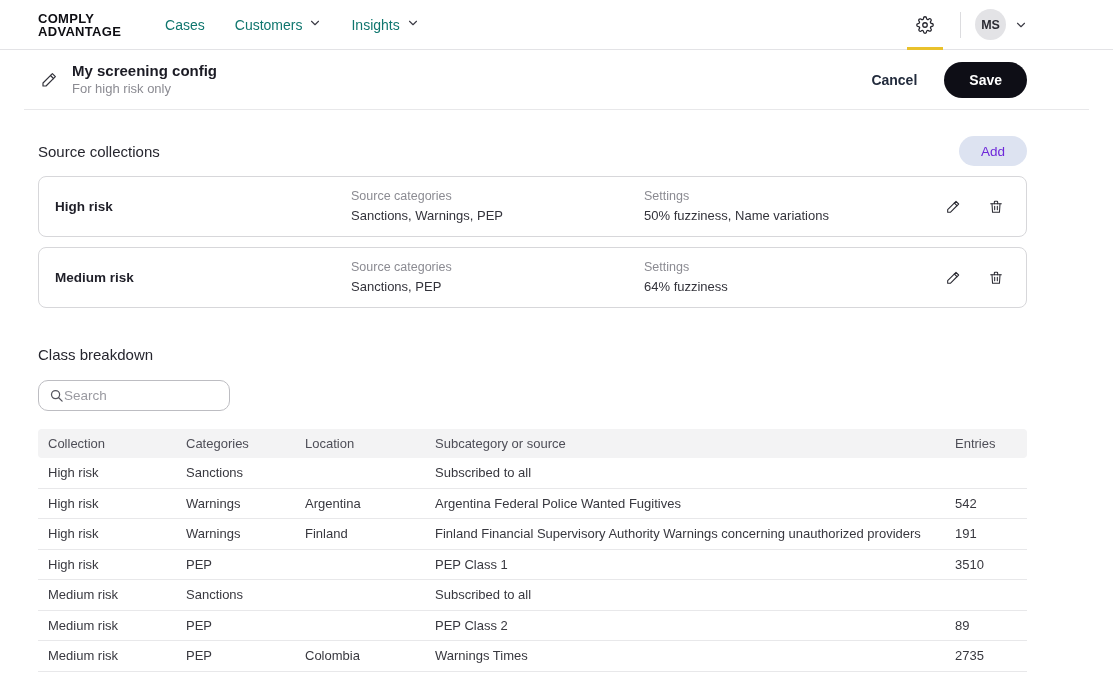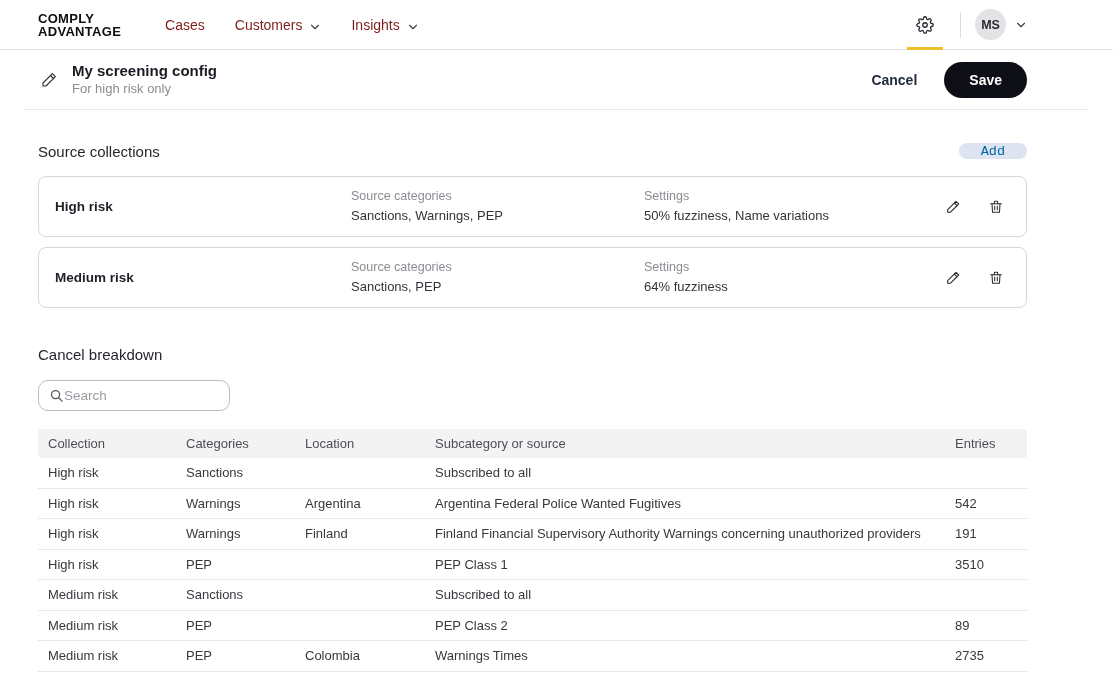--- a/index.html
+++ b/index.html
@@ -5,22 +5,22 @@
   * { box-sizing: border-box; margin: 0; padding: 0; }
   html, body { width: 1113px; height: 695px; background: #ffffff; overflow: hidden;
     font-family: "Liberation Sans", sans-serif; color: #2b2b33; }
 
   
   .navbar { height: 50px; display: flex; align-items: center;
     padding: 0 86px 0 38px; border-bottom: 1px solid #e3e3e6; position: relative; }
   .logo { font-weight: 900; font-size: 13px; line-height: 1.0; letter-spacing: .3px;
     color: #0d0d12; text-transform: uppercase; cursor: pointer; }
   .nav-links { display: flex; align-items: center; gap: 30px; margin-left: 44px; }
-  .nav-item { display: flex; align-items: flex-end; gap: 7px; font-size: 14px;
-    color: #7f1d1d; cursor: pointer; }
+  .nav-item { display: flex; align-items: flex-start; gap: 7px; font-size: 14px;
+    color: #0f766e; cursor: pointer; }
   .chev { width: 12px; height: 12px; color: #3a3a44; display: inline-block; }
   .chev svg { width: 100%; height: 100%; display: block; }
   .nav-right { margin-left: auto; display: flex; align-items: center; height: 100%; }
   .gear-btn { position: relative; height: 100%; display: flex; align-items: center;
     padding: 0 12px; cursor: pointer; }
   .gear-btn .ind { position: absolute; left: 3px; right: 3px; bottom: -1px;
     height: 3px; }
   .icon18 { width: 18px; height: 18px; color: #24242c; }
   .icon18 svg { width: 100%; height: 100%; display: block; }
   .nav-divider { width: 1px; height: 26px; background: #dcdcdf; margin: 0 14px 0 14px; }
@@ -43,23 +43,23 @@
   .btn-cancel { font-size: 14px; font-weight: 700; color: #222b3c; background: none;
     border: none; cursor: pointer; font-family: inherit; }
   .btn-save { background: #0e0e16; color: #ffffff; font-size: 14px; font-weight: 700;
     border: none; border-radius: 19px; height: 36px; padding: 0 25px; cursor: pointer;
     font-family: inherit; }
 
   
   .content { padding: 0 86px 0 38px; }
   .section-row { display: flex; align-items: center; margin-top: 26px; height: 30px; }
   .section-title { font-size: 15px; color: #26262e; }
-  .btn-add { margin-left: auto; background: #dde3f1; color: #0369a1; font-size: 13.5px;
-    border: none; border-radius: 15px; height: 16px; padding: 0 22px; cursor: pointer;
-    font-family: Liberation Mono, monospace; }
+  .btn-add { margin-left: auto; background: #dde3f1; color: #6d28d9; font-size: 13.5px;
+    border: none; border-radius: 15px; height: 30px; padding: 0 22px; cursor: pointer;
+    font-family: Liberation Sans, sans-serif; }
 
   
   .card { border: 1px solid #d7d7da; border-radius: 8px; height: 61px; margin-top: 10px;
     display: flex; align-items: center; padding: 0 22px 0 16px; }
   .card-name { width: 296px; font-size: 13.5px; font-weight: 700; color: #1f1f28; flex: none; }
   .card-field { flex: none; line-height: 1.55; }
   .card-field.f1 { width: 293px; }
   .card-field.f2 { width: 280px; }
   .cf-label { font-size: 12.5px; color: #8b8b92; }
   .cf-value { font-size: 13px; color: #33333b; }
@@ -212,21 +212,21 @@
         <svg viewBox="0 0 24 24" fill="none" stroke="currentColor" stroke-width="1.6" stroke-linecap="round" stroke-linejoin="round">
             <path d="M4 7h16"></path>
             <path d="M9.5 7V4.5a1 1 0 0 1 1-1h3a1 1 0 0 1 1 1V7"></path>
             <path d="M6 7l.8 13h10.4L18 7"></path>
             <path d="M10 11v5M14 11v5"></path>
           </svg>
       </span>
     </div>
   </div>
 
-  <div class="breakdown-title">Cancel breakdown</div>
+  <div class="breakdown-title">Class breakdown</div>
 
   <div class="search-box">
     <span class="search-icon">
       <svg viewBox="0 0 24 24" fill="none" stroke="currentColor" stroke-width="2" stroke-linecap="round">
           <circle cx="10.5" cy="10.5" r="6.5"></circle>
           <line x1="15.5" y1="15.5" x2="21" y2="21"></line>
         </svg>
     </span>
     <input type="text" placeholder="Search" style="">
   </div>

